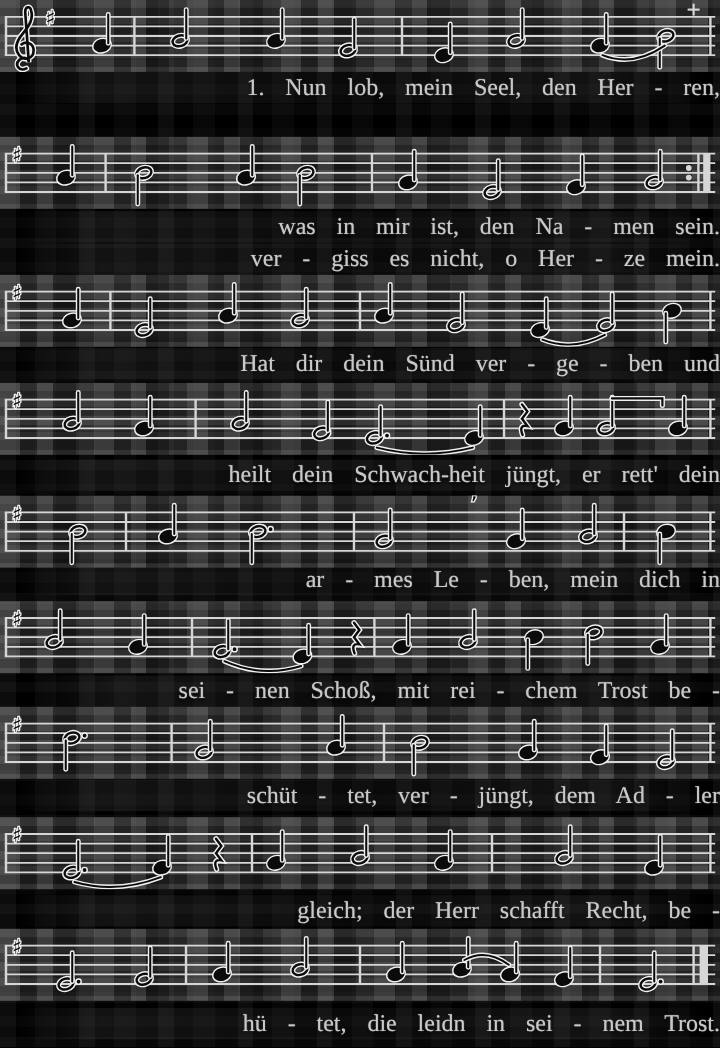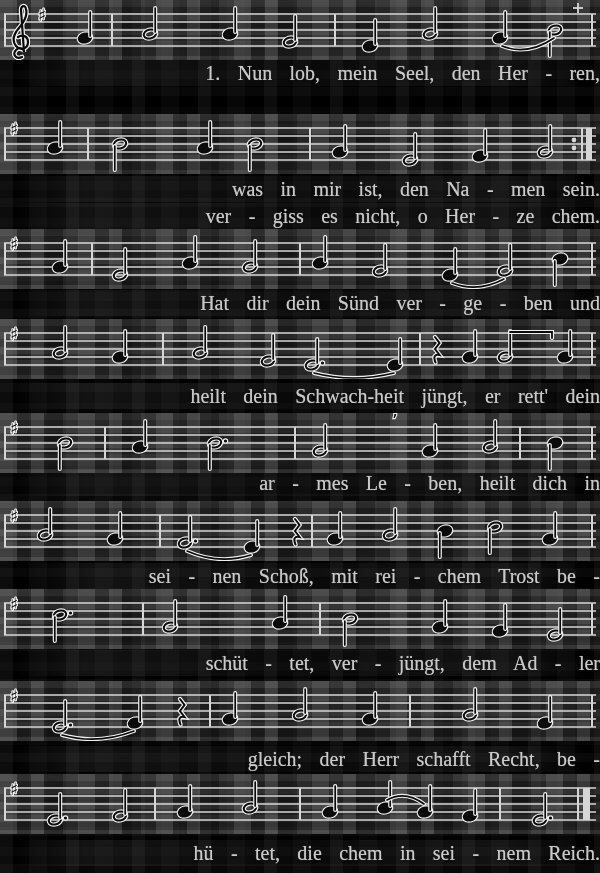--- a/index.html
+++ b/index.html
@@ -136,21 +136,21 @@
         <ellipse cx="480" cy="42" rx="6.3" ry="4.4" transform="rotate(-16 480 42)" stroke="#0b0b0b" stroke-width="2" fill="#0b0b0b" stroke-linecap="round"></ellipse>
         <line x1="485.2" y1="40" x2="485.2" y2="16" stroke="#f0f0f0" stroke-width="4.1" fill="none" stroke-linecap="round"></line>
         <line x1="485.2" y1="40" x2="485.2" y2="16" stroke="#0b0b0b" stroke-width="1.7" fill="none" stroke-linecap="round"></line>
         <ellipse cx="545" cy="38" rx="6.3" ry="4.4" transform="rotate(-16 545 38)" stroke="#f0f0f0" stroke-width="4.4" fill="none" stroke-linecap="round"></ellipse>
         <ellipse cx="545" cy="38" rx="6.3" ry="4.4" transform="rotate(-16 545 38)" stroke="#0b0b0b" stroke-width="2" fill="none" stroke-linecap="round"></ellipse>
         <line x1="550.2" y1="36" x2="550.2" y2="12" stroke="#f0f0f0" stroke-width="4.1" fill="none" stroke-linecap="round"></line>
         <line x1="550.2" y1="36" x2="550.2" y2="12" stroke="#0b0b0b" stroke-width="1.7" fill="none" stroke-linecap="round"></line>
       </svg>
   </div>
   <p class="lyric ly-s2a">was in mir ist, den Na - men sein.</p>
-  <p class="lyric ly-s2b">ver - giss es nicht, o Her - ze chem.</p>
+  <p class="lyric ly-s2b">ver - giss es nicht, o Her - ze mein.</p>
 
   <div class="system sys3">
     <svg class="staff-svg" viewBox="0 0 600 60">
         <line x1="4" y1="14" x2="596" y2="14" stroke="#d6d6d6" stroke-width="1.5"></line>
         <line x1="4" y1="22" x2="596" y2="22" stroke="#d6d6d6" stroke-width="1.5"></line>
         <line x1="4" y1="30" x2="596" y2="30" stroke="#d6d6d6" stroke-width="1.5"></line>
         <line x1="4" y1="38" x2="596" y2="38" stroke="#d6d6d6" stroke-width="1.5"></line>
         <line x1="4" y1="46" x2="596" y2="46" stroke="#d6d6d6" stroke-width="1.5"></line>
         <line x1="5" y1="14" x2="5" y2="46" stroke="#d6d6d6" stroke-width="2"></line>
         <line x1="92" y1="14" x2="92" y2="46" stroke="#d6d6d6" stroke-width="2"></line>
@@ -296,21 +296,21 @@
         <ellipse cx="490" cy="34" rx="6.3" ry="4.4" transform="rotate(-16 490 34)" stroke="#0b0b0b" stroke-width="2" fill="none" stroke-linecap="round"></ellipse>
         <line x1="495.2" y1="32" x2="495.2" y2="8" stroke="#f0f0f0" stroke-width="4.1" fill="none" stroke-linecap="round"></line>
         <line x1="495.2" y1="32" x2="495.2" y2="8" stroke="#0b0b0b" stroke-width="1.7" fill="none" stroke-linecap="round"></line>
         <ellipse cx="555" cy="30" rx="6.3" ry="4.4" transform="rotate(-16 555 30)" stroke="#f0f0f0" stroke-width="4.4" fill="none" stroke-linecap="round"></ellipse>
         <ellipse cx="555" cy="30" rx="6.3" ry="4.4" transform="rotate(-16 555 30)" stroke="#0b0b0b" stroke-width="2" fill="#0b0b0b" stroke-linecap="round"></ellipse>
         <line x1="549.8" y1="32" x2="549.8" y2="56" stroke="#f0f0f0" stroke-width="4.1" fill="none" stroke-linecap="round"></line>
         <line x1="549.8" y1="32" x2="549.8" y2="56" stroke="#0b0b0b" stroke-width="1.7" fill="none" stroke-linecap="round"></line>
         <text x="392" y="14" font-size="18" font-family="&quot;DejaVu Sans&quot;,sans-serif" fill="#0b0b0b" stroke="#f0f0f0" stroke-width="2.2" paint-order="stroke">’</text>
       </svg>
   </div>
-  <p class="lyric ly-s5a">ar - mes Le - ben, heilt dich in</p>
+  <p class="lyric ly-s5a">ar - mes Le - ben, mein dich in</p>
 
   <div class="system sys6">
     <svg class="staff-svg" viewBox="0 0 600 60">
         <line x1="4" y1="14" x2="596" y2="14" stroke="#d6d6d6" stroke-width="1.5"></line>
         <line x1="4" y1="22" x2="596" y2="22" stroke="#d6d6d6" stroke-width="1.5"></line>
         <line x1="4" y1="30" x2="596" y2="30" stroke="#d6d6d6" stroke-width="1.5"></line>
         <line x1="4" y1="38" x2="596" y2="38" stroke="#d6d6d6" stroke-width="1.5"></line>
         <line x1="4" y1="46" x2="596" y2="46" stroke="#d6d6d6" stroke-width="1.5"></line>
         <line x1="5" y1="14" x2="5" y2="46" stroke="#d6d6d6" stroke-width="2"></line>
         <line x1="160" y1="14" x2="160" y2="46" stroke="#d6d6d6" stroke-width="2"></line>
@@ -505,14 +505,14 @@
         <ellipse cx="470" cy="42" rx="6.3" ry="4.4" transform="rotate(-16 470 42)" stroke="#0b0b0b" stroke-width="2" fill="#0b0b0b" stroke-linecap="round"></ellipse>
         <line x1="475.2" y1="40" x2="475.2" y2="16" stroke="#f0f0f0" stroke-width="4.1" fill="none" stroke-linecap="round"></line>
         <line x1="475.2" y1="40" x2="475.2" y2="16" stroke="#0b0b0b" stroke-width="1.7" fill="none" stroke-linecap="round"></line>
         <ellipse cx="540" cy="46" rx="6.3" ry="4.4" transform="rotate(-16 540 46)" stroke="#f0f0f0" stroke-width="4.4" fill="none" stroke-linecap="round"></ellipse>
         <ellipse cx="540" cy="46" rx="6.3" ry="4.4" transform="rotate(-16 540 46)" stroke="#0b0b0b" stroke-width="2" fill="none" stroke-linecap="round"></ellipse>
         <line x1="545.2" y1="44" x2="545.2" y2="20" stroke="#f0f0f0" stroke-width="4.1" fill="none" stroke-linecap="round"></line>
         <line x1="545.2" y1="44" x2="545.2" y2="20" stroke="#0b0b0b" stroke-width="1.7" fill="none" stroke-linecap="round"></line>
         <circle cx="550.5" cy="44" r="2.2" fill="#0b0b0b" stroke="#f0f0f0" stroke-width="1.2"></circle>
       </svg>
   </div>
-  <p class="lyric ly-s9a">hü - tet, die chem in sei - nem Reich.</p>
+  <p class="lyric ly-s9a">hü - tet, die leidn in sei - nem Trost.</p>
 </div>
 
 </body></html>

